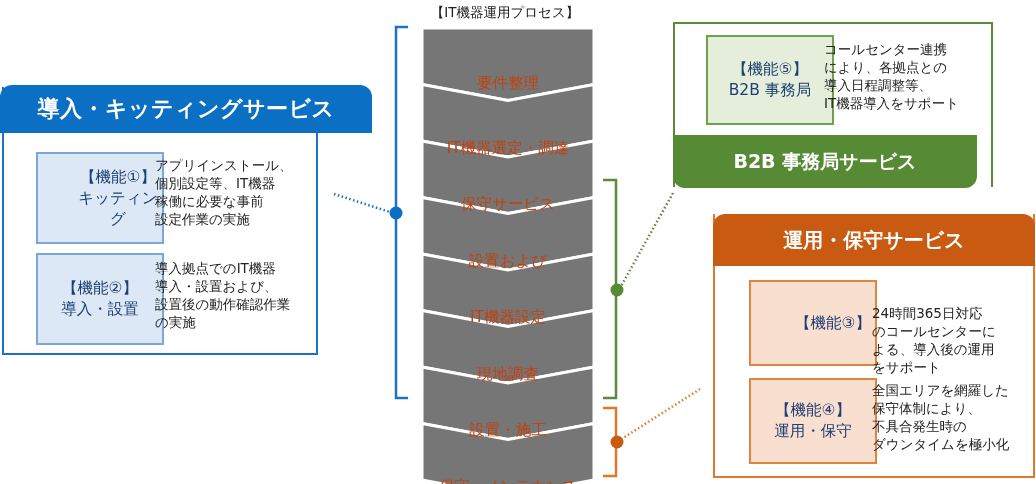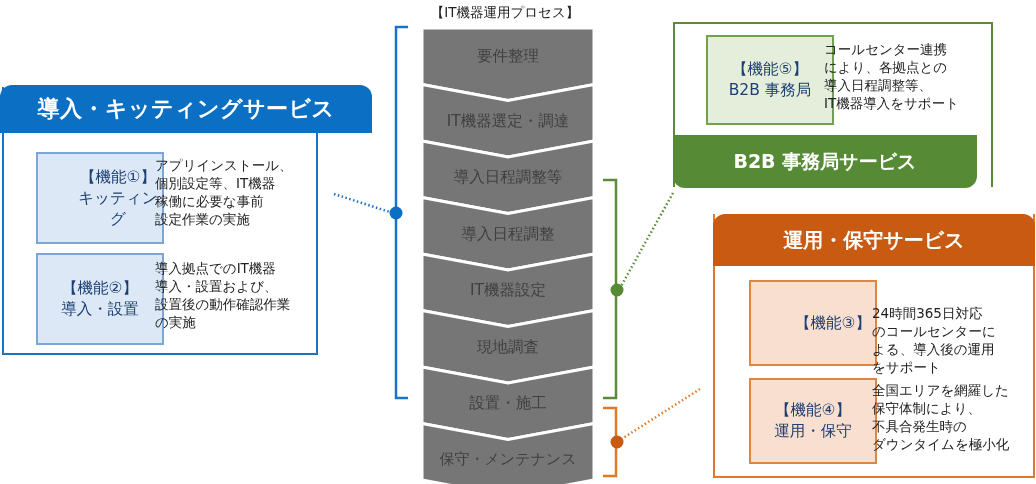--- a/index.html
+++ b/index.html
@@ -9,21 +9,21 @@
 
   
   .svc-blue { left:2px; top:87px; width:316px; height:268px; border:2px solid #1a73c6; border-top:none; background:#fff; box-sizing:border-box; }
   .hdr-blue { left:0px; top:85px; width:372px; height:48px; background:#0b6fc4; border-radius:12px 12px 0 0; color:#fff; font-size:22px; font-weight:bold; display:flex; align-items:center; justify-content:center; letter-spacing:0.5px; }
   .fbox { display:flex; flex-direction:column; align-items:center; justify-content:center; text-align:center; box-sizing:border-box; font-size:15.5px; line-height:21px;margin-left:20px; }
   .fbox-blue { background:#dce8f5; border:2px solid #7ba6d6; color:#1d3f72; }
   .fdesc { font-size:13.5px; line-height:18px; color:#222; white-space:pre-line; }
 
   
   .proc-title { left:415px; top:4px; width:180px; text-align:center; font-size:13.5px; color:#222; }
-  .step-txt { position:absolute; left:422px; width:172px; text-align:center; color:#404040; font-size:15.5px; }
+  .step-txt { position:absolute; left:422px; width:172px; text-align:center; color:#c2410c; font-size:15.5px;margin-top:27px; }
 
   
   .svc-green { left:673px; top:22px; width:320px; height:165px; border:2px solid #5b8a3a; box-sizing:border-box; border-bottom:none; background:#fff; }
   .hdr-green { left:673px; top:135px; width:304px; height:53px; background:#568a35; border-radius:0 0 12px 12px; color:#fff; font-size:19px; font-weight:bold; display:flex; align-items:center; justify-content:center; }
   .fbox-green { background:#e4eedb; border:2px solid #73a04e; color:#1d3f72; }
 
   
   .svc-orange { left:713px; top:214px; width:322px; height:264px; border:2px solid #e07a2a; border-top:none; box-sizing:border-box; background:#fff; }
   .hdr-orange { left:713px; top:214px; width:322px; height:52px; background:#c85a11; border-radius:12px 12px 0 0; color:#fff; font-size:20px; font-weight:bold; display:flex; align-items:center; justify-content:center; }
   .fbox-orange { background:#f9dfd0; border:2px solid #e0853f; color:#1d3f72; }
@@ -55,22 +55,22 @@
 
   <path d="M603,408 L616,408 L616,476 L603,476" fill="none" stroke="#e07a2a" stroke-width="2.5"></path>
   <line x1="700" y1="389" x2="620" y2="440" stroke="#e07a2a" stroke-width="2.5" stroke-dasharray="1.5,2.5"></line>
   <circle cx="617" cy="442" r="6.5" fill="#c85a11"></circle>
 </svg>
 
 <div class="abs proc-title">【IT機器運用プロセス】</div>
 <div id="step-labels">
     <div class="step-txt" style="top: 46px;">要件整理</div>
     <div class="step-txt" style="top: 110.5px;">IT機器選定・調達</div>
-    <div class="step-txt" style="top: 167px;">導入日程調整等</div>
-    <div class="step-txt" style="top: 223.5px;">導入日程調整</div>
+    <div class="step-txt" style="top: 167px;">保守サービス</div>
+    <div class="step-txt" style="top: 223.5px;">設置および</div>
     <div class="step-txt" style="top: 280px;">IT機器設定</div>
     <div class="step-txt" style="top: 336.5px;">現地調査</div>
     <div class="step-txt" style="top: 393px;">設置・施工</div>
     <div class="step-txt" style="top: 449.5px; font-size: 15px;">保守・メンテナンス</div>
   </div>
 
 <div class="abs svc-blue"></div>
 <div class="abs hdr-blue">導入・キッティングサービス</div>
 <div class="abs fbox fbox-blue" style="left:16px;top:152px;width:128px;height:92px;padding-left:36px;">
   <div>【機能①】</div>

